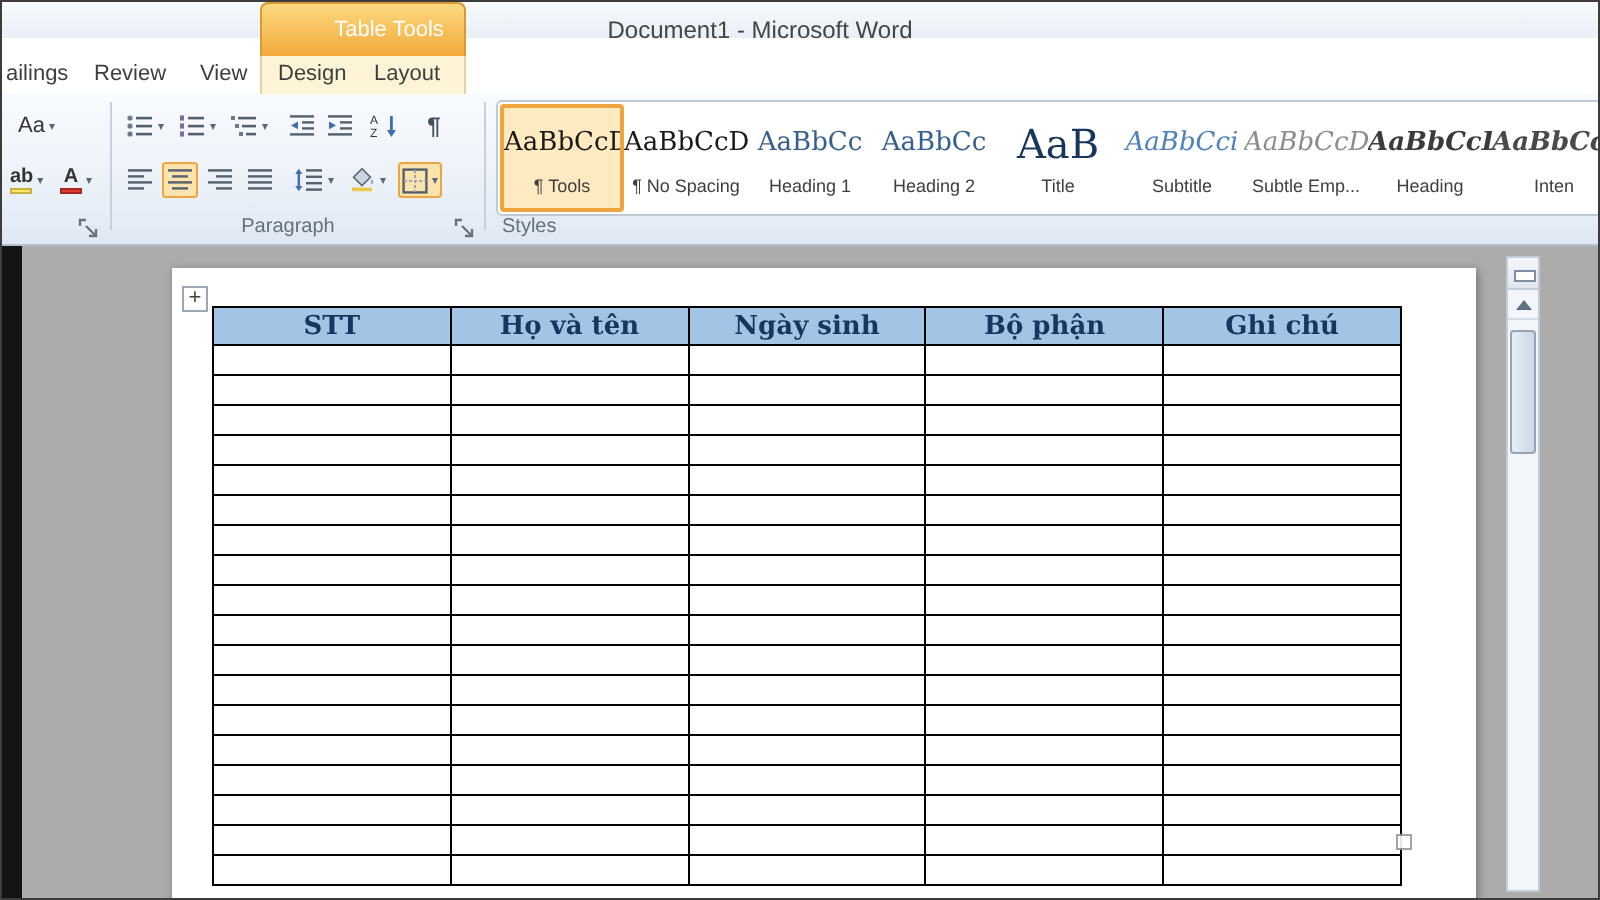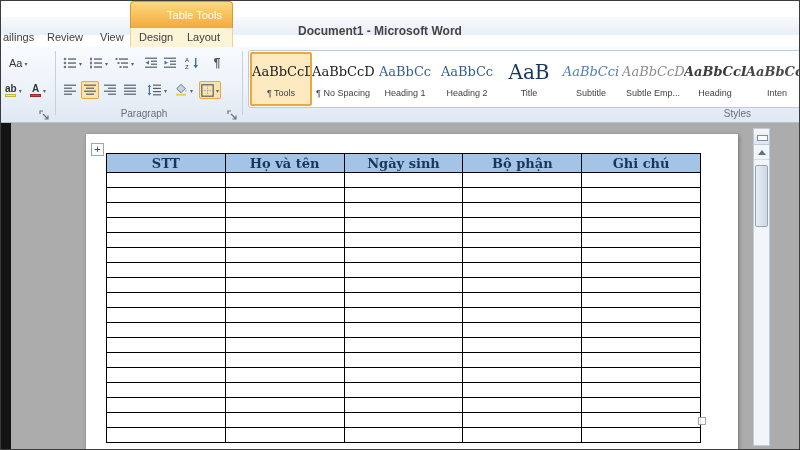--- a/index.html
+++ b/index.html
@@ -1,21 +1,21 @@
 <!DOCTYPE html>
 <html style="--header-bg: #a3c4e5; --header-text: #17365d; --accent-orange: #efa53d; --contextual-orange: #f2a93b;"><head>
 <meta charset="utf-8">
 <style>
   *{margin:0;padding:0;box-sizing:border-box;}
   html,body{width:800px;height:450px;overflow:hidden;}
   body{font-family:"Liberation Sans","DejaVu Sans",sans-serif;background:#fff;}
   .window{position:relative;width:800px;height:450px;border:1px solid #3c3c3c;overflow:hidden;background:#fff;}
 
   
-  .titlebar{position:absolute;top:16px;left:0;width:100%;height:18px;background:linear-gradient(#f7fafd,#e9eff7);font-weight:bold;}
+  .titlebar{position:absolute;top:0;left:0;width:100%;height:18px;background:linear-gradient(#f7fafd,#e9eff7);}
   .title-text{position:absolute;top:7px;left:0;right:40px;text-align:center;font-size:12px;color:#454545;}
   .table-tools{position:absolute;top:0;left:129px;width:103px;height:27px;
     background:linear-gradient(#fcd97f,var(--contextual-orange,#f2a93b));
     border:1px solid #d89a33;border-bottom:none;border-radius:4px 4px 0 0;
     color:#fff;font-size:11px;text-align:center;line-height:27px;padding-left:26px;}
 
   
   .tabrow{position:absolute;top:27px;left:0;width:100%;height:19px;}
   .contextual-strip{position:absolute;top:0;left:129px;width:103px;height:19px;background:#fdf3d7;
     border-left:1px solid #e6d3a0;border-right:1px solid #e6d3a0;}
@@ -43,21 +43,21 @@
   .b-case{left:6px;top:7px;} .b-highlight{left:2px;top:34px;} .b-fontcolor{left:27px;top:34px;}
   
   .b-bullets{left:60px;top:7px;} .b-numbering{left:86px;top:7px;} .b-multilevel{left:112px;top:7px;}
   .b-dec{left:141px;top:7px;} .b-inc{left:160px;top:7px;} .b-sort{left:182px;top:7px;} .b-pilcrow{left:207px;top:7px;}
   
   .b-aleft{left:60px;top:34px;} .b-acenter{left:80px;top:34px;} .b-aright{left:100px;top:34px;}
   .b-ajust{left:120px;top:34px;} .b-spacing{left:144px;top:34px;} .b-shading{left:171px;top:34px;} .b-borders{left:198px;top:34px;}
   
   .glabel{position:absolute;bottom:3px;font-size:10px;color:#65707d;}
   .glabel-paragraph{left:58px;width:170px;text-align:center;}
-  .glabel-styles{left:250px;width:500px;text-align:right;}
+  .glabel-styles{left:250px;width:500px;text-align:left;}
   .launcher{position:absolute;width:13px;height:13px;bottom:2px;}
   .launcher-font{left:38px;} .launcher-paragraph{left:226px;}
 
   
   .styles-gallery{position:absolute;left:247px;top:3px;width:553px;height:58px;background:#fff;
     border:1px solid #bfcad6;border-radius:3px;display:flex;align-items:stretch;padding:1px;overflow:hidden;}
   .style-item{width:62px;flex:0 0 auto;text-align:center;padding-top:6px;border-radius:2px;cursor:default;}
   .style-item.selected{border:2px solid var(--accent-orange,#efa53d);background:#fdeac0;padding-top:4px;}
   .sprev{height:28px;line-height:28px;font-family:"DejaVu Serif","Liberation Serif",serif;
     font-size:13px;color:#1a1a1a;white-space:nowrap;overflow:hidden;}

